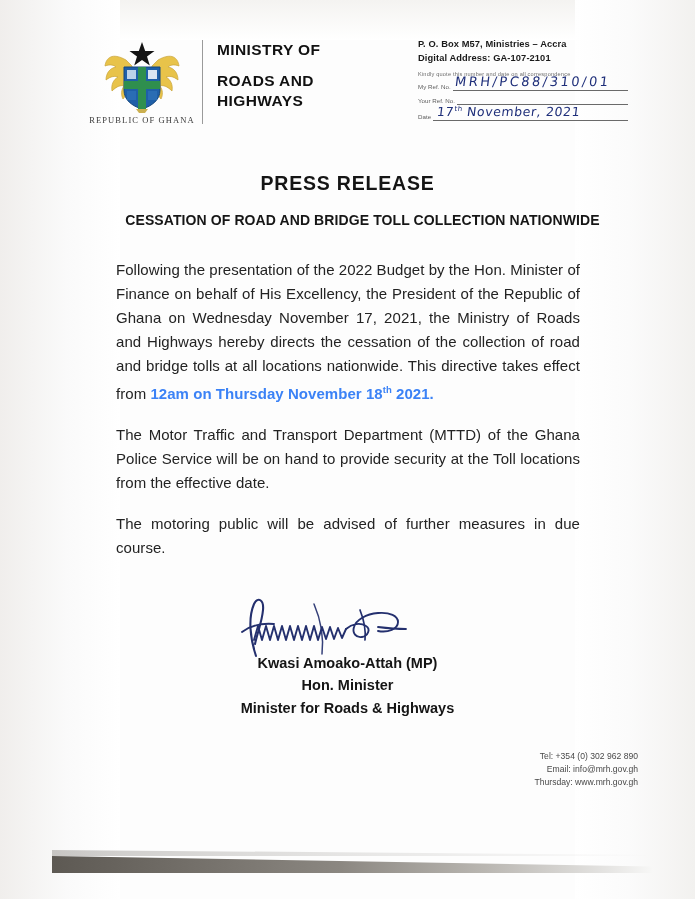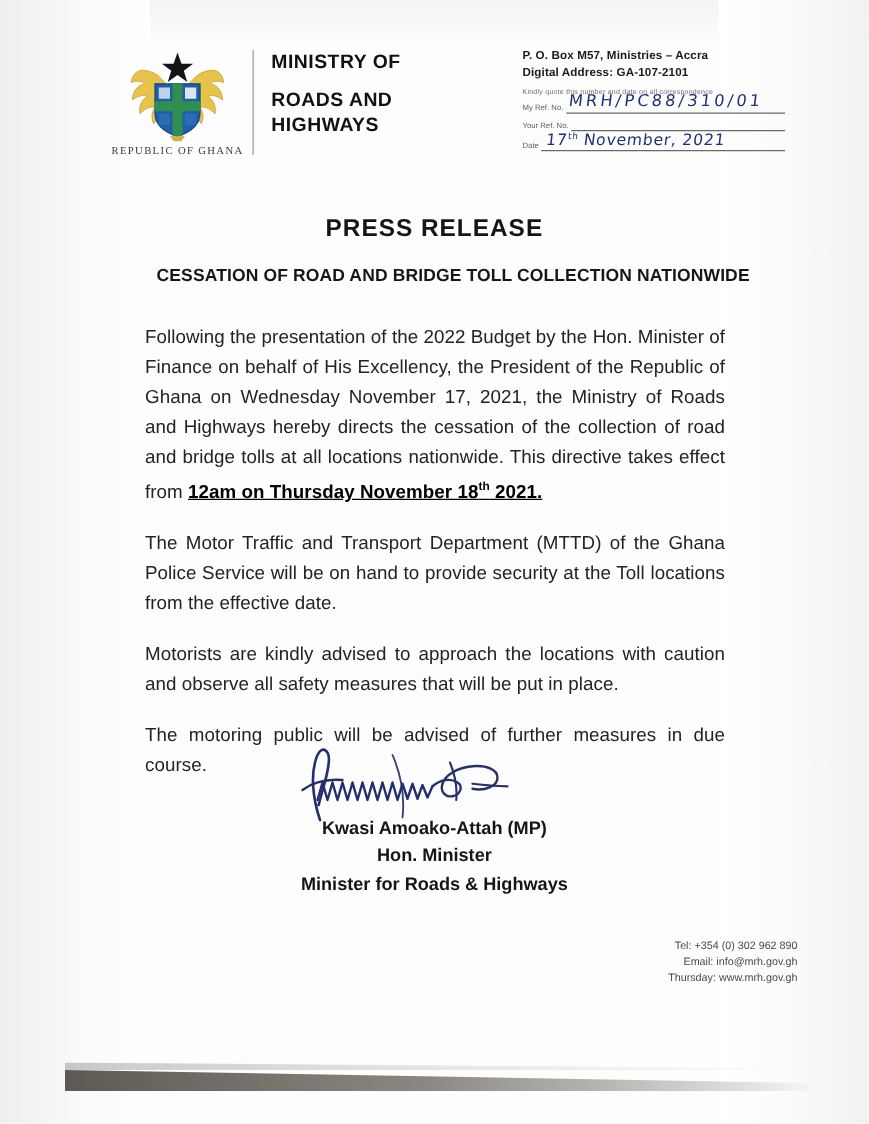--- a/index.html
+++ b/index.html
@@ -204,21 +204,21 @@
   }
   p.para {
     margin: 0 0 17px 0;
     font-size: 15px;
     line-height: 24px;
     text-align: justify;
     color: #232323;
     letter-spacing: .05px;
   }
   p.para:last-child { margin-bottom: 0; }
-  .b { font-weight: bold; color: #000000; text-decoration: underline; }
+  .b { font-weight: bold; color: #3b82f6; }
   .b sup { font-size: 9.5px; }
 
   
   .sign-area {
     position: absolute;
     left: 0;
     top: 596px;
     width: 695px;
     text-align: center;
   }
@@ -320,21 +320,20 @@
     </div>
   </div>
 
   <div class="title-main">PRESS RELEASE</div>
   <div class="title-sub">CESSATION OF ROAD AND BRIDGE TOLL COLLECTION NATIONWIDE</div>
 
   <div class="body-wrap">
     <p class="para"><span>Following the presentation of the 2022 Budget by the Hon. Minister of Finance on behalf of His Excellency, the President of the Republic of Ghana on Wednesday November 17, 2021, the Ministry of Roads and Highways hereby directs the cessation of the collection of road and bridge tolls at all locations nationwide. This directive takes effect from </span><span class="b"><span>12am on Thursday November 18</span><sup>th</sup><span> 2021.</span></span></p>
 
     <p class="para">The Motor Traffic and Transport Department (MTTD) of the Ghana Police Service will be on hand to provide security at the Toll locations from the effective date.</p>
-    <p class="para">Motorists are kindly advised to approach the locations with caution and observe all safety measures that will be put in place.</p>
     <p class="para">The motoring public will be advised of further measures in due course.</p>
   </div>
 
   <div class="sign-area">
     <svg class="sig-svg" width="240" height="62" viewBox="0 0 240 62">
       <g fill="none" stroke="#24306e" stroke-linecap="round" stroke-linejoin="round">
         <path d="M28 60 C22 42 20 22 26 8 C30 0 36 4 35 14 C34 26 29 38 27 48" stroke-width="2.1"></path>
         <path d="M14 36 C22 30 34 27 46 28" stroke-width="1.9"></path>
         <path d="M26 44 L30 30 L34 44 L38 30 L42 44 L46 30 L50 44 L54 30 L58 44 L62 30 L66 44 L70 30 L74 44 L78 30 L82 44 L86 30 L90 44 L94 31 L98 43 L102 31 L106 43 L110 32 L114 42 L118 33" stroke-width="1.9"></path>
         <path d="M118 33 C124 28 132 26 138 30 C143 33 140 40 134 41 C128 42 124 37 126 31 C128 24 138 18 150 17 C162 16 170 20 170 26 C170 33 160 37 150 35" stroke-width="1.9"></path>

